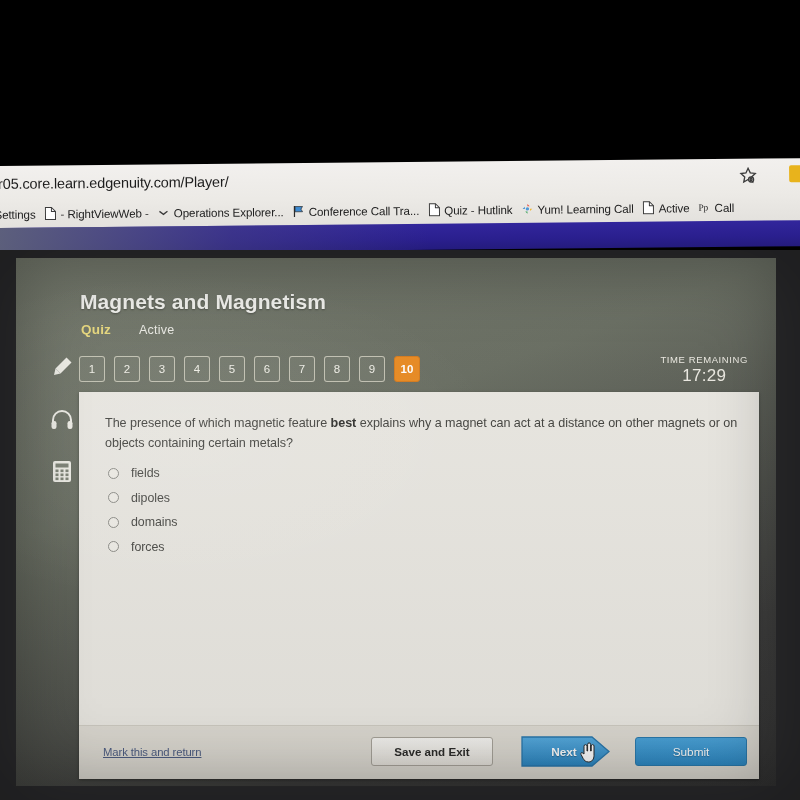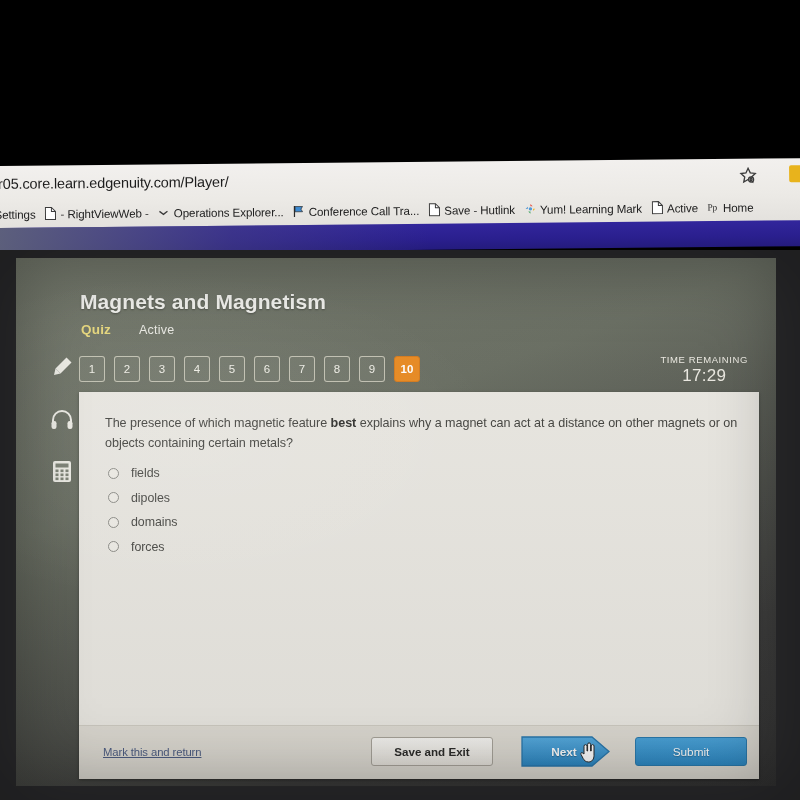--- a/index.html
+++ b/index.html
@@ -359,47 +359,47 @@
           <path d="M2.6 2.5h7.5l-1.6 2.6 1.6 2.6H2.6z" fill="#3d8ad1" stroke="#2b2b2b" stroke-width=".7"></path>
         </svg>
         <span>Conference Call Tra...</span>
       </span>
 
       <span class="bm">
         <svg class="bm-ico" viewBox="0 0 12 14">
           <path d="M1 1h6l4 4v8H1z" fill="#fff" stroke="#3b3b3b" stroke-width="1"></path>
           <path d="M7 1v4h4" fill="none" stroke="#3b3b3b" stroke-width="1"></path>
         </svg>
-        <span>Save - Hutlink</span>
+        <span>Quiz - Hutlink</span>
       </span>
 
       <span class="bm">
         <svg class="bm-ico" viewBox="0 0 12 12">
           <path d="M6 1.2l2.2 2.2H6z" fill="#e84b3c"></path>
           <path d="M10.8 6L8.6 8.2V6z" fill="#f0b429"></path>
           <path d="M6 10.8L3.8 8.6H6z" fill="#3da35d"></path>
           <path d="M1.2 6l2.2-2.2V6z" fill="#3d8ad1"></path>
           <circle cx="6" cy="6" r="1.7" fill="#4f9ad8"></circle>
         </svg>
-        <span>Yum! Learning Mark</span>
+        <span>Yum! Learning Call</span>
       </span>
 
       <span class="bm">
         <svg class="bm-ico" viewBox="0 0 12 14">
           <path d="M1 1h6l4 4v8H1z" fill="#fff" stroke="#3b3b3b" stroke-width="1"></path>
           <path d="M7 1v4h4" fill="none" stroke="#3b3b3b" stroke-width="1"></path>
         </svg>
         <span>Active</span>
       </span>
 
       <span class="bm">
         <svg class="bm-ico" viewBox="0 0 14 14">
           <text x="0" y="11" font-family="Liberation Serif, serif" font-size="11" fill="#2b2b2b">Pp</text>
         </svg>
-        <span>Home</span>
+        <span>Call</span>
       </span>
 
     </div>
   </div>
 
   <div class="purple-band"></div>
   <div class="purple-fade"></div>
 
   <div class="screen">
     <div class="app">

